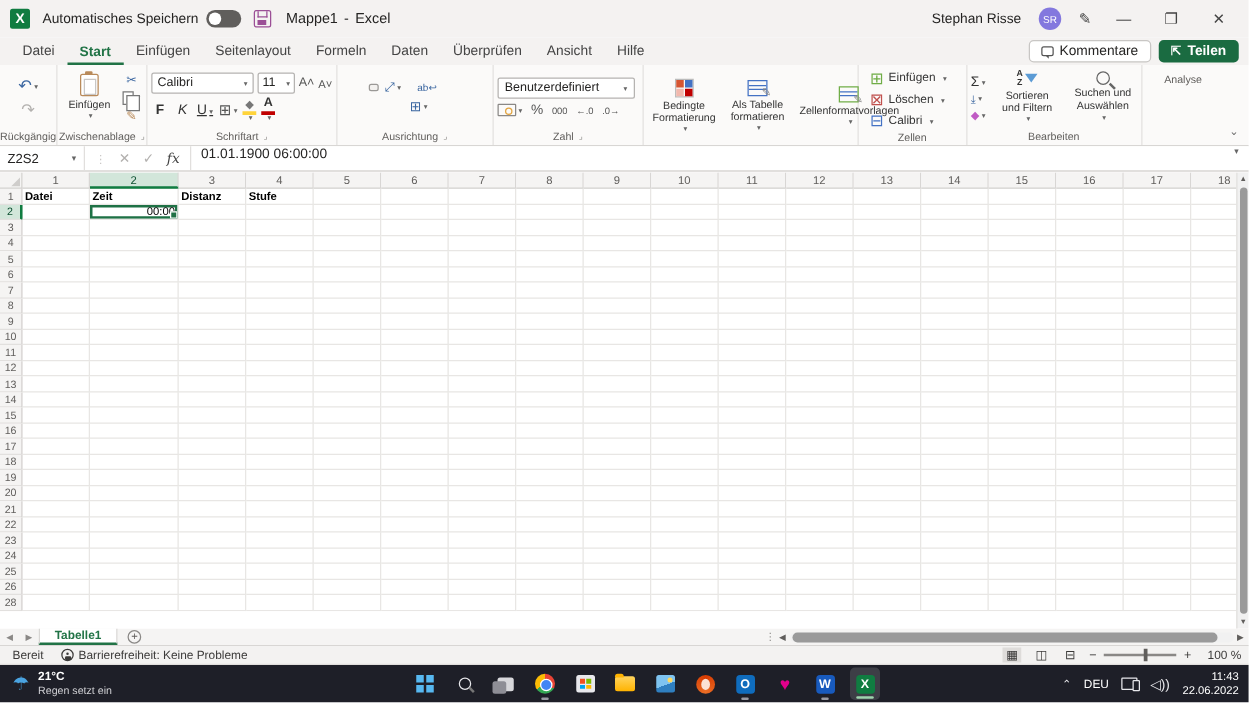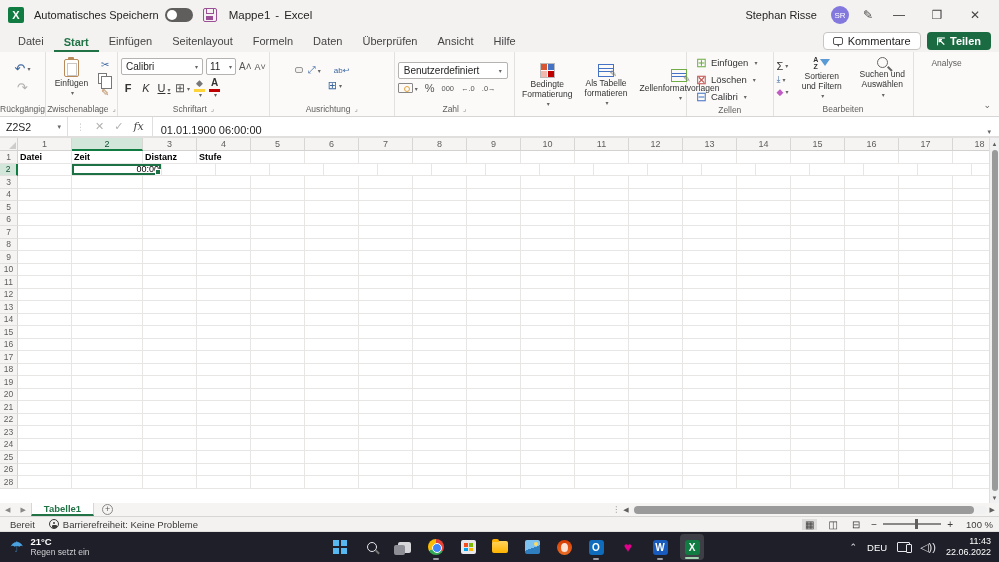--- a/index.html
+++ b/index.html
@@ -79,21 +79,21 @@
       linear-gradient(#ffc000,#ffc000) 11px 50%/2px 7px no-repeat; }
   .da-ic:after { content:""; position:absolute; right:-2px; bottom:-2px; width:8px; height:8px; border:1.5px solid #444; border-radius:50%; background:rgba(255,255,255,.7); }
   .ribbon-collapse { display:flex; align-items:flex-end; padding:0 8px 6px 4px; font-size:9px; color:#666; }
   .clip-ic { width:15px; height:18px; border:1.4px solid #b98a5a; border-radius:2px; position:relative; background:#fff; }
   .clip-ic:before { content:""; position:absolute; top:-3px; left:3px; width:6px; height:3px; background:#b98a5a; border-radius:1px; }
   .clip-ic:after { content:""; position:absolute; top:3px; left:2px; width:8px; height:11px; background:#fff; border:1px solid #c9c7c5; }
   .copy-ic { width:9px; height:11px; border:1.2px solid #777; background:#fff; position:relative; }
   .copy-ic:after { content:""; position:absolute; left:2px; top:2px; width:9px; height:11px; border:1.2px solid #777; background:#fff; }
 
   
-  .formulabar { height:21px; background:#fff; border-bottom:2px solid #e1dfdd; display:flex; align-items:flex-end; flex:0 0 auto; }
+  .formulabar { height:21px; background:#fff; border-bottom:2px solid #e1dfdd; display:flex; align-items:flex-start; flex:0 0 auto; }
   .namebox { width:68px; height:100%; border-right:1px solid #e1dfdd; display:flex; align-items:center; justify-content:space-between; padding:0 6px; font-size:10.5px; color:#252423; }
   .namebox .arr { font-size:7px; color:#666; }
   .fx-controls { display:flex; align-items:center; gap:10px; padding:0 8px; border-right:1px solid #e1dfdd; height:100%; }
   .fx-controls .dots { color:#c8c6c4; font-size:9px; }
   .fx-x, .fx-check { color:#b3b1af; font-size:11px; }
   .fx-lbl { font-style:italic; font-family:"DejaVu Serif", serif; font-size:11px; color:#444; }
   .formula-value { font-size:11px; color:#252423; padding-left:8px; flex:1; }
   .fb-expand { font-size:7px; color:#666; padding-right:8px; }
 
   
@@ -503,21 +503,21 @@
           <div class="gcell" style="width: 54px;"></div>
           <div class="gcell" style="width: 54px;"></div>
           <div class="gcell" style="width: 54px;"></div>
           <div class="gcell" style="width: 54px;"></div>
           <div class="gcell" style="width: 54px;"></div>
           <div class="gcell" style="width: 54px;"></div>
         </div>
         <div class="grow">
           <div class="grh sel">2</div>
           <div class="gcell" style="width: 54px;"></div>
-          <div class="gcell right selcell" style="width: 90px;">00:00</div>
+          <div class="gcell right selcell" style="width: 71px;">00:00</div>
           <div class="gcell" style="width: 54px;"></div>
           <div class="gcell" style="width: 54px;"></div>
           <div class="gcell" style="width: 54px;"></div>
           <div class="gcell" style="width: 54px;"></div>
           <div class="gcell" style="width: 54px;"></div>
           <div class="gcell" style="width: 54px;"></div>
           <div class="gcell" style="width: 54px;"></div>
           <div class="gcell" style="width: 54px;"></div>
           <div class="gcell" style="width: 54px;"></div>
           <div class="gcell" style="width: 54px;"></div>

